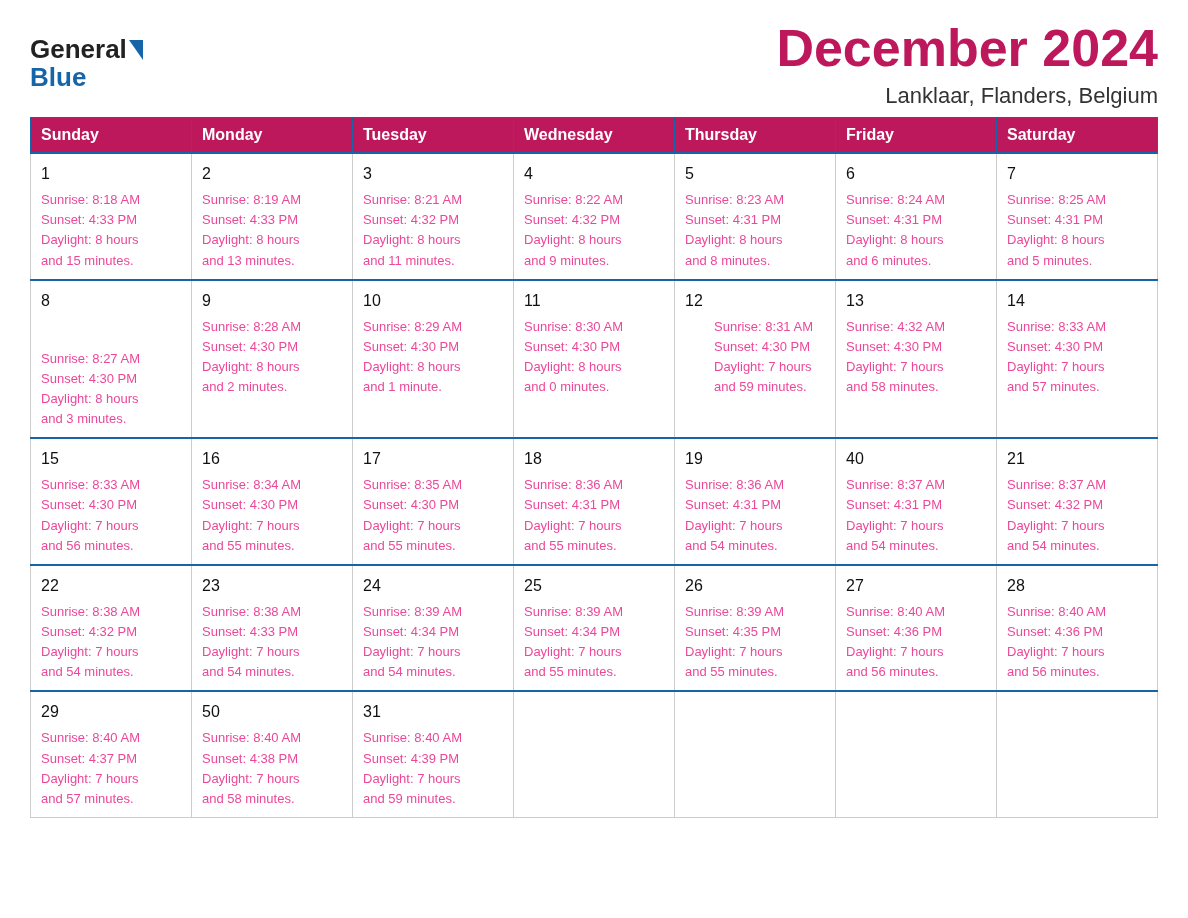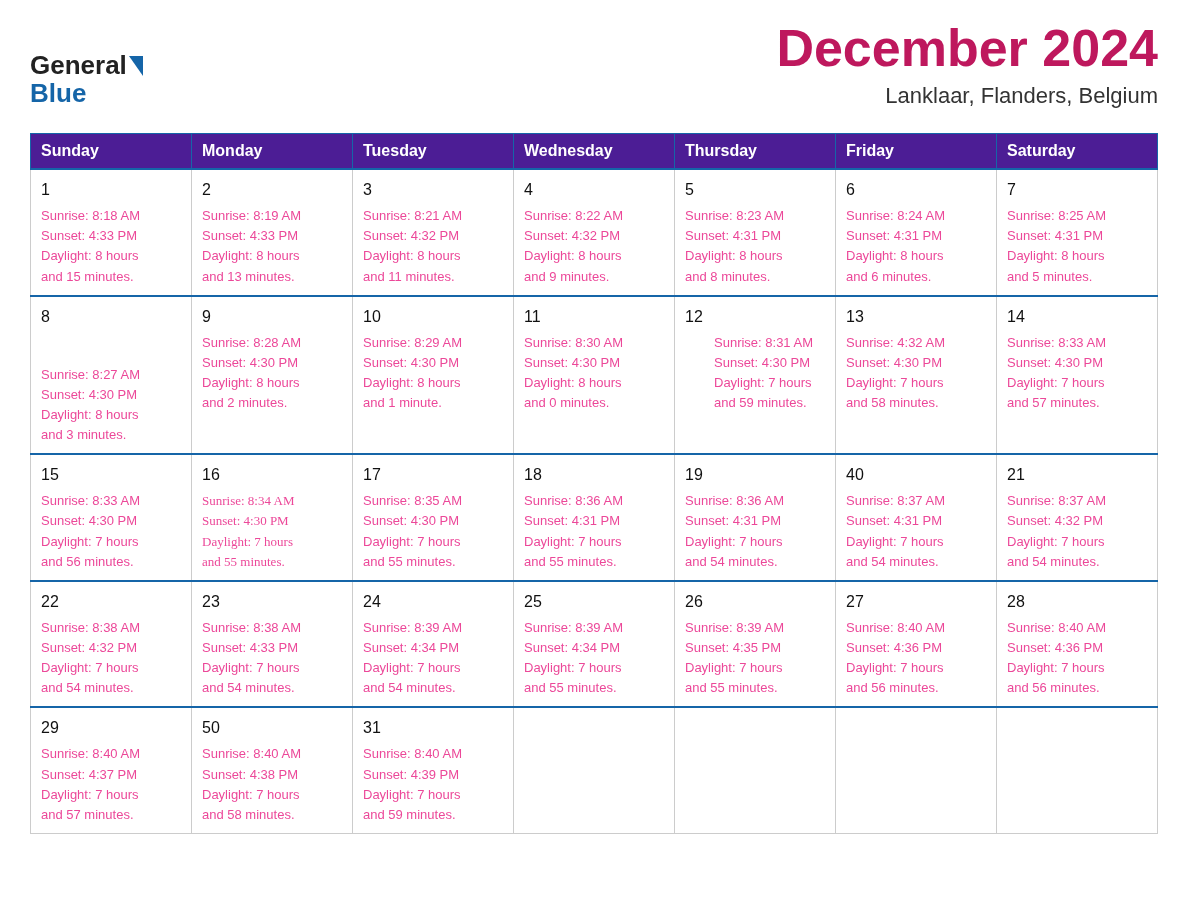--- a/index.html
+++ b/index.html
@@ -7,22 +7,22 @@
       font-family: Arial, sans-serif;
       background: #fff;
       color: #222;
       width: 1188px;
       min-height: 918px;
       padding: 20px 30px;
     }
     .header {
       display: flex;
       justify-content: space-between;
-      align-items: flex-end;
-      margin-bottom: 24px;
+      align-items: center;
+      margin-bottom: 8px;
     }
     .logo-area {
       display: flex;
       flex-direction: column;
       align-items: flex-start;
     }
     .logo-text {
       display: flex;
       align-items: flex-end;
       font-size: 26px;
@@ -60,21 +60,21 @@
       font-size: 22px;
       color: #333;
       margin-top: 6px;
     }
     .calendar-table {
       width: 100%;
       border-collapse: collapse;
       table-layout: fixed;
     }
     .calendar-table thead tr th {
-      background-color: #4c1d95;
+      background-color: #be185d;
       color: #fff;
       font-size: 16px;
       font-weight: bold;
       padding: 8px 10px;
       text-align: left;
       border: 1px solid #1565a8;
     }
     .calendar-table tbody tr td {
       vertical-align: top;
       padding: 8px 10px;
@@ -237,21 +237,21 @@
       <tr>
         <td>
           <span class="day-number">15</span>
           <div class="day-info" style="white-space: pre-line;">Sunrise: 8:33 AM
 Sunset: 4:30 PM
 Daylight: 7 hours
 and 56 minutes.</div>
         </td>
         <td>
           <span class="day-number">16</span>
-          <div class="day-info" style="white-space: pre-line; font-family: Liberation Serif, serif;">Sunrise: 8:34 AM
+          <div class="day-info" style="white-space: pre-line;">Sunrise: 8:34 AM
 Sunset: 4:30 PM
 Daylight: 7 hours
 and 55 minutes.</div>
         </td>
         <td>
           <span class="day-number">17</span>
           <div class="day-info" style="white-space: pre-line;">Sunrise: 8:35 AM
 Sunset: 4:30 PM
 Daylight: 7 hours
 and 55 minutes.</div>

